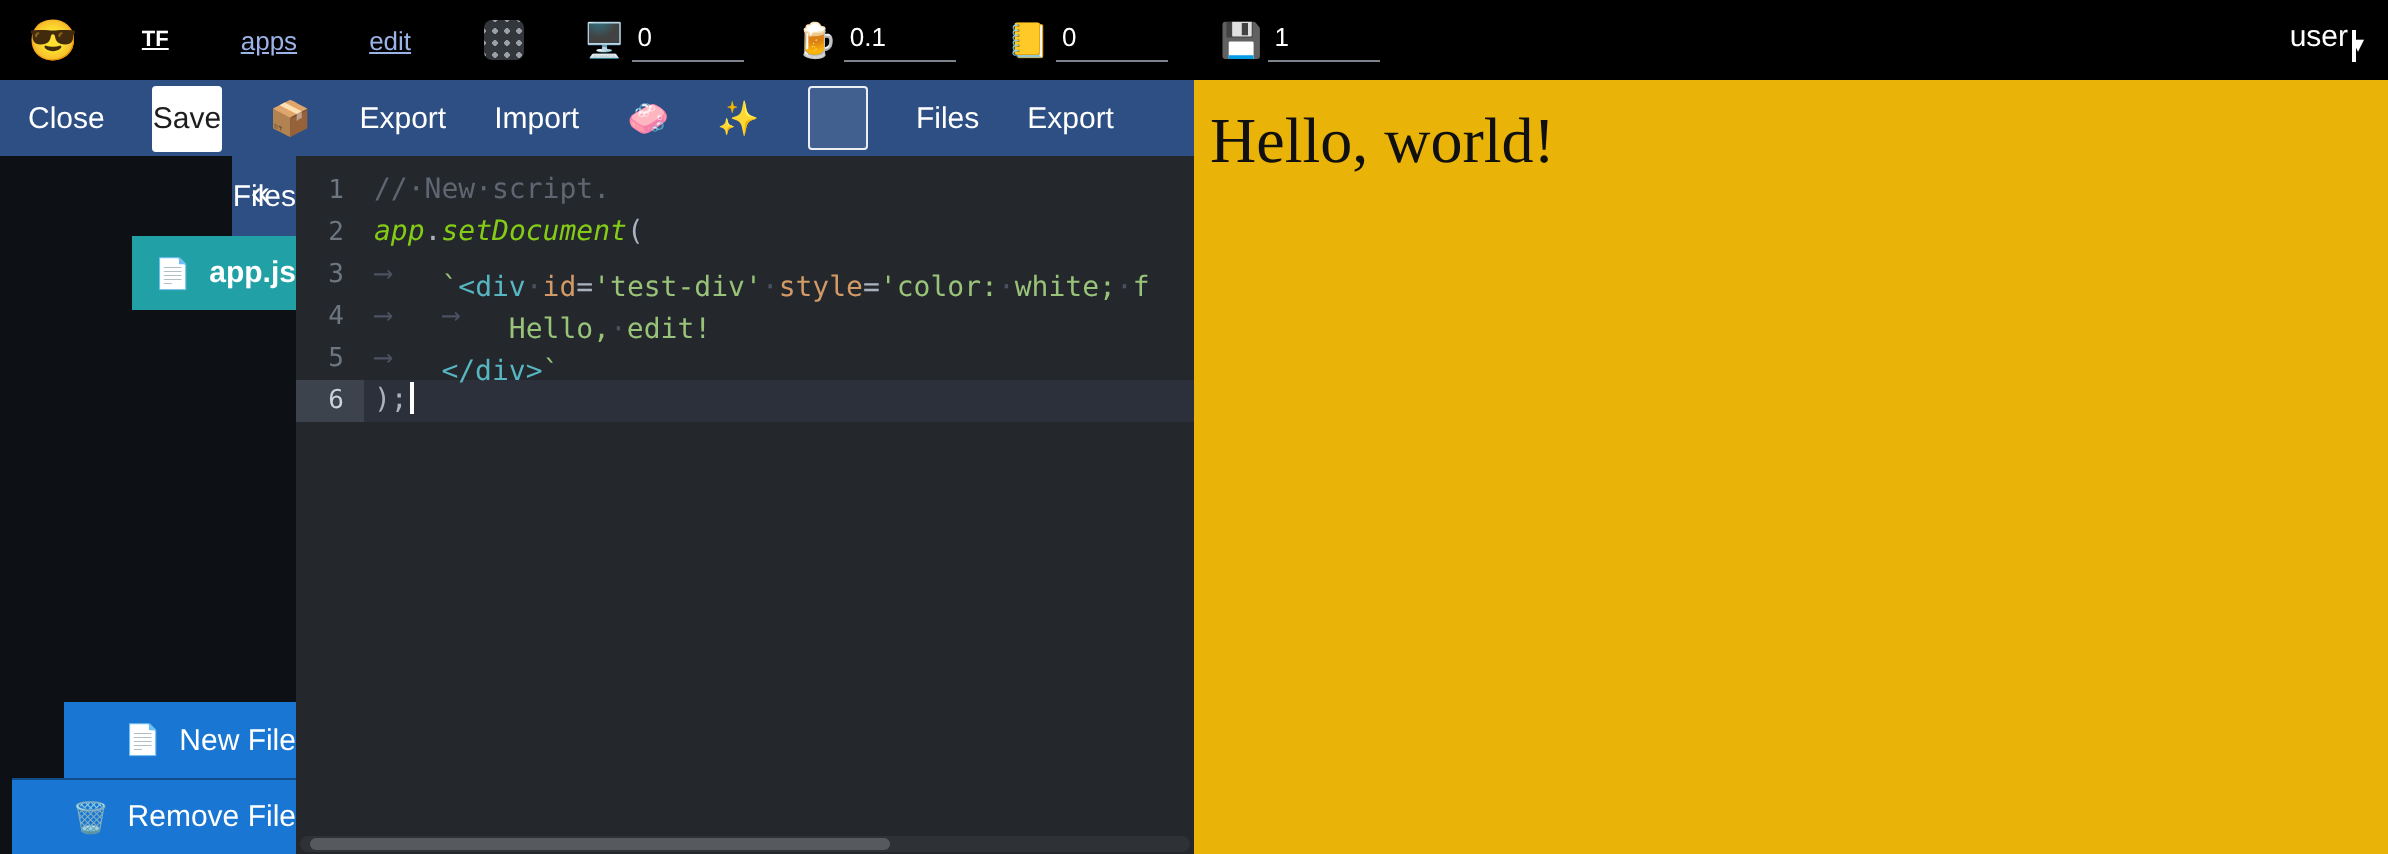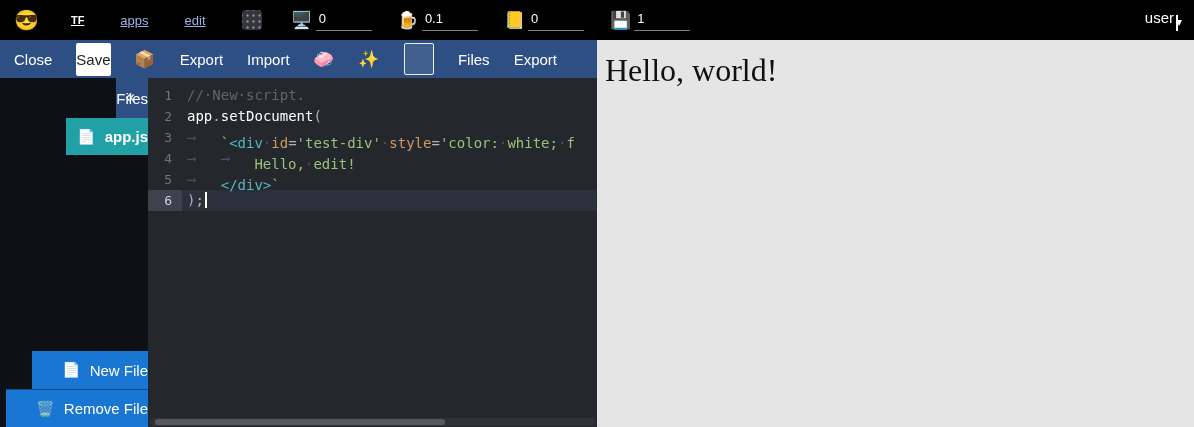--- a/index.html
+++ b/index.html
@@ -61,36 +61,36 @@
   .gutter { width:34px; flex:none; padding-top:7px; }
   .gut-num { height:21px; line-height:21px; font-size:13px; color:#6e7681;
              text-align:right; padding-right:10px; }
   .gut-num.active { background:#3d434d; color:#cdd3dd; }
   .code { flex:1 1 auto; padding-top:7px; overflow:hidden; }
   .code-line { height:21px; line-height:21px; font-size:14px; white-space:pre;
                padding-left:5px; color:#abb2bf; }
   .code-line.active { background:#2b303a; }
   .tk-plain   { color:#abb2bf; }
   .tk-comment { color:#5f6672; }
-  .tk-red     { color:#ffffff; }
+  .tk-red     { color:#84cc16;font-style:italic; }
   .tk-green   { color:#98c379; }
   .tk-cyan    { color:#56b6c2; }
   .tk-orange  { color:#d19a66; }
   .tk-dot     { color:#4b5160; }
   .tk-tab     { color:#4b5160; display:inline-block; width:4ch; overflow:hidden; }
   .caret { display:inline-block; width:2px; height:16px; background:#fff;
            vertical-align:-3px; margin-left:1px; }
   .hscroll { position:absolute; left:2px; right:2px; bottom:1px; height:8px;
              background:#2e3136; border-radius:4px; }
   .hthumb { position:absolute; left:5px; top:1px; width:290px; height:6px;
             background:#56595e; border-radius:3px; cursor:pointer; }
 
   
   .preview { position:absolute; top:40px; left:597px; width:597px; height:387px;
-             background:#e5e5e5; padding:11px 8px; }
+             background:#eab308; padding:11px 8px; }
   .preview-text { font-family:"Liberation Serif", serif; font-weight:400;
                   font-size:32px; line-height:1.2; color:#101010; }
 </style>
 </head>
 <body>
 
 <div class="app">
 
   <header class="topbar">
     <span class="logo">😎</span>

